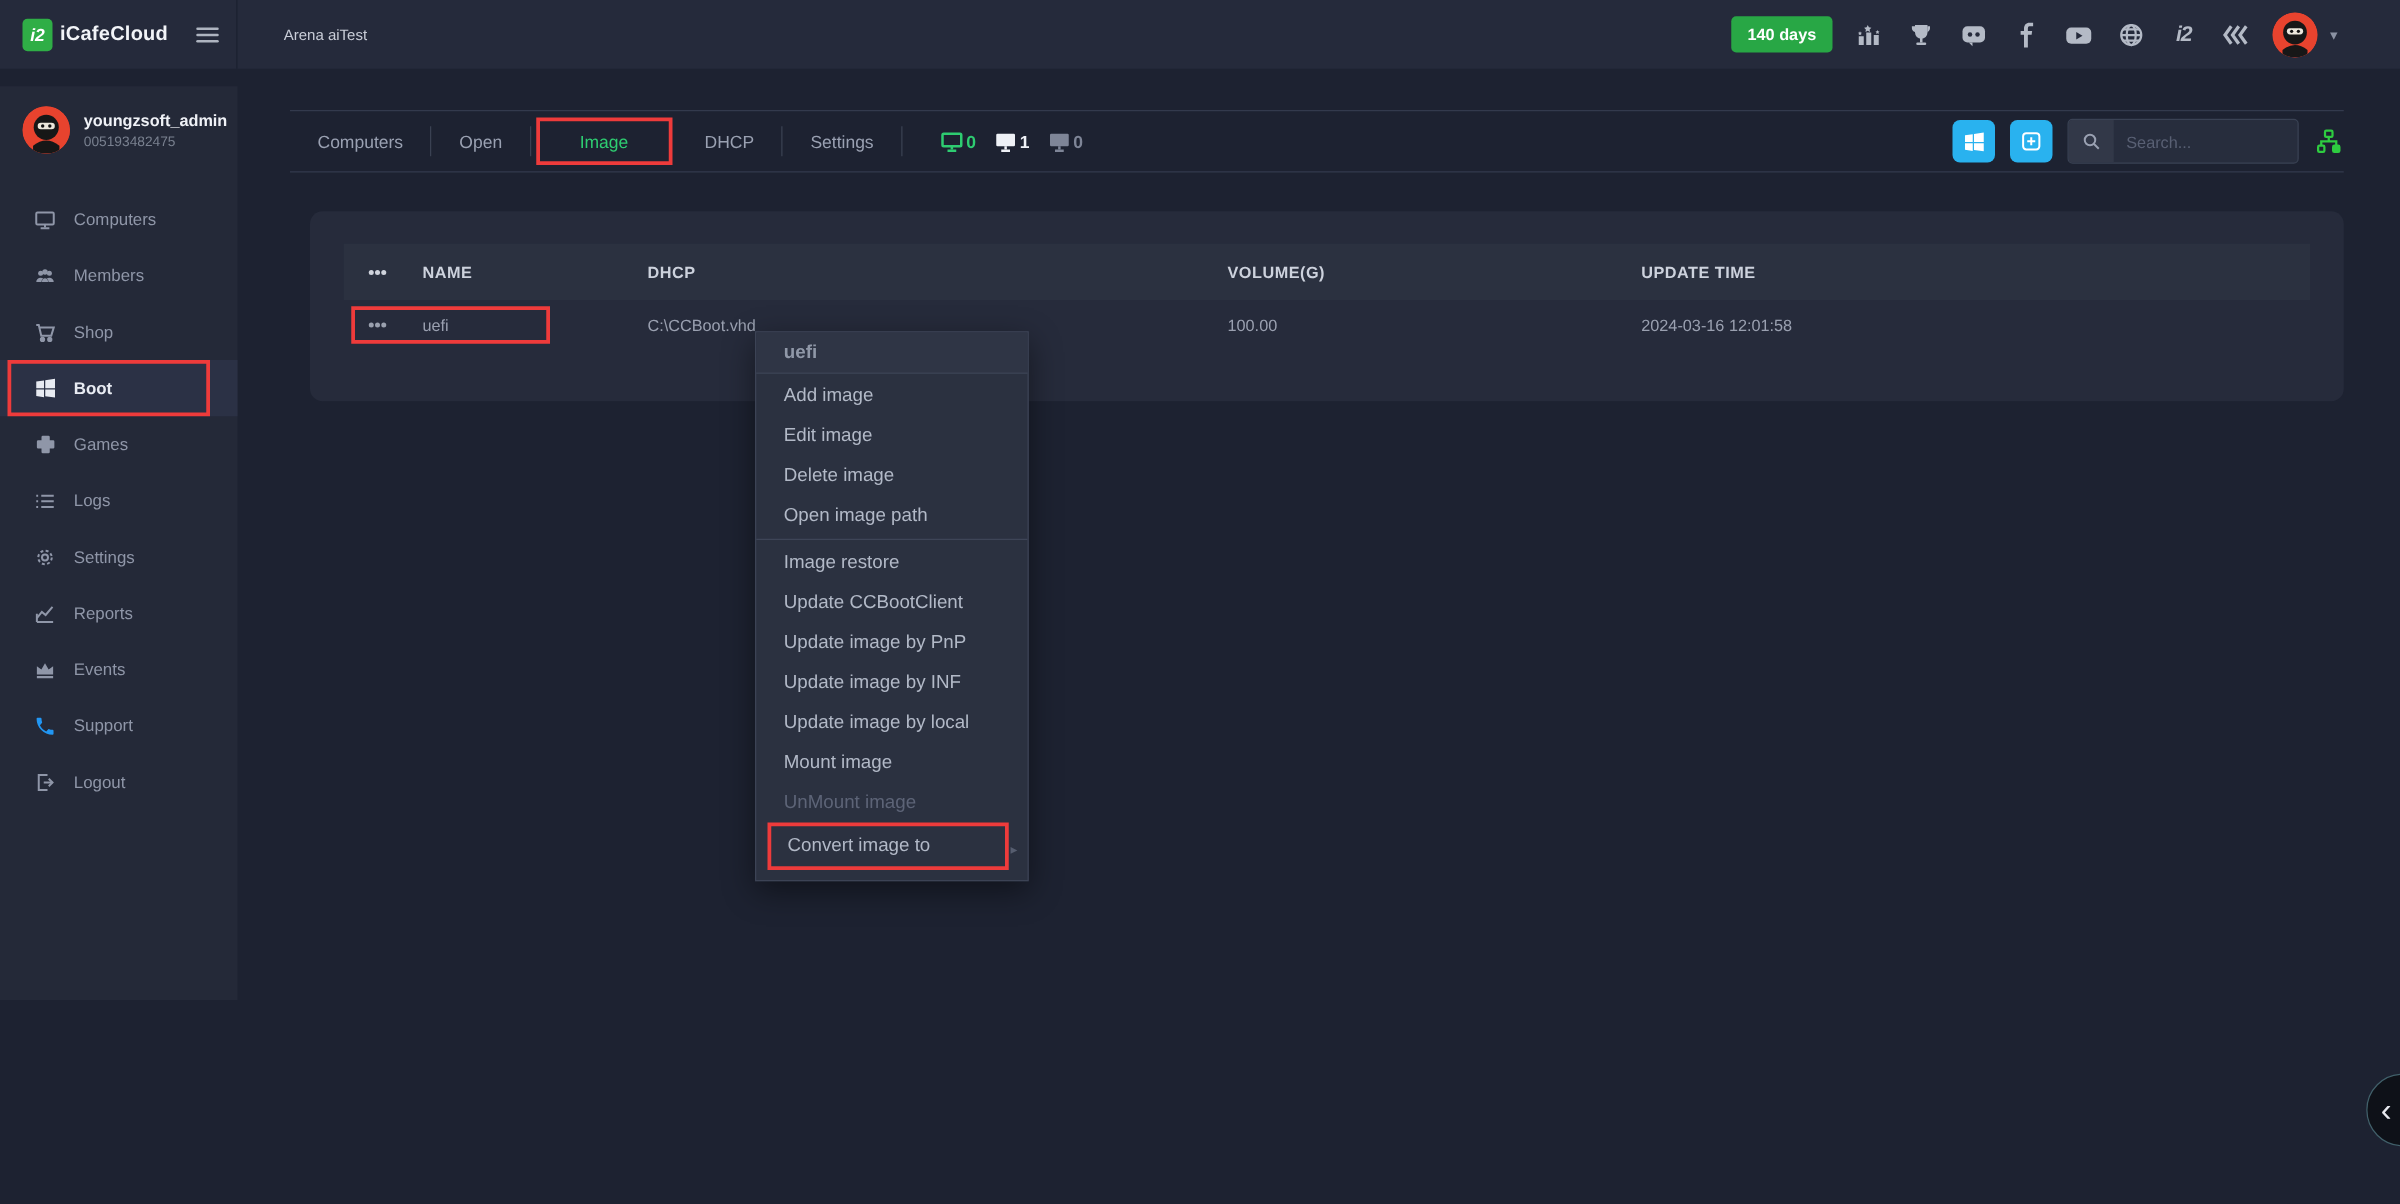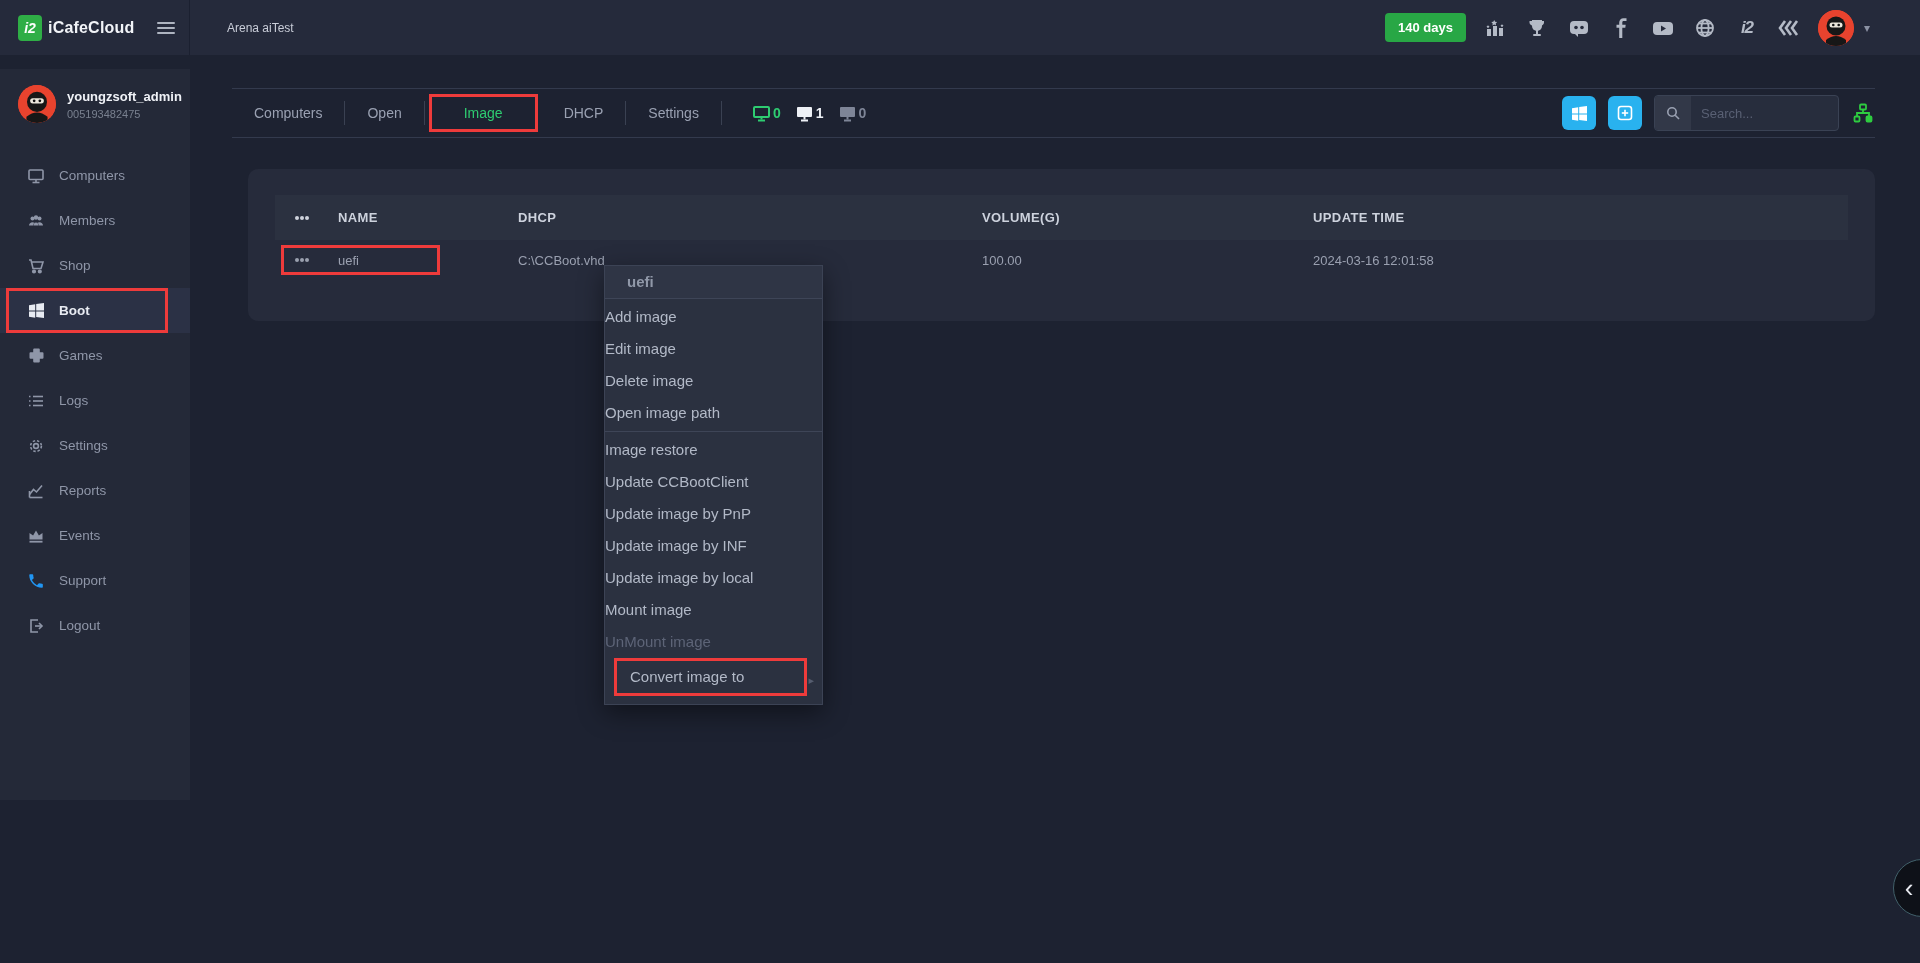--- a/index.html
+++ b/index.html
@@ -64,21 +64,21 @@
   .trow { height:40px; position:relative; color:#9aa0b0; font-size:13px; }
   .dots { width:14px; height:4px; margin-left:20px; }
   .dots i { display:block; width:4px; height:4px; border-radius:50%; background:#cfd3dc; box-shadow:5px 0 0 #cfd3dc,10px 0 0 #cfd3dc; }
   .trow .dots i { background:#9aa0ae; box-shadow:5px 0 0 #9aa0ae,10px 0 0 #9aa0ae; }
   .row-annotation { left:6px; top:5px; width:159px; height:30px; }
 
   
   .ctx-menu { position:absolute; left:604px; top:265px; width:219px; background:#2b3140; border:1px solid #3c4355; box-shadow:0 8px 24px rgba(0,0,0,.45); z-index:15; padding-bottom:6px; }
   .ctx-header { height:32px; line-height:32px; background:#2f3545; color:#9098a8; font-weight:bold; font-size:15px; padding-left:22px; }
   .ctx-divider { height:1px; background:#3e4557; }
-  .ctx-item { height:32px; line-height:32px; color:#b2b9c7; font-size:15px; cursor:pointer; white-space:nowrap; }
+  .ctx-item { height:32px; line-height:32px; padding-left:22px; color:#b2b9c7; font-size:15px; cursor:pointer; white-space:nowrap; }
   .ctx-item.disabled { color:#5d6477; cursor:default; }
   .ctx-group { padding:2px 0; }
   .ctx-highlight { border:3px solid #ee3b3b; margin:0 15px 0 9px; display:flex; align-items:center; }
   .ctx-highlight .ctx-item { padding-left:13px; flex:1; }
   .submenu-caret { position:absolute; right:8px; color:#565d6f; font-size:11px; margin-top:-32px; line-height:32px; }
   .ctx-convert-wrap { position:relative; }
 
   
   .chat-bubble { position:absolute; left:1893px; top:859px; width:58px; height:58px; border-radius:50%; background:#0e1118; border:1px solid #41606a; color:#e8eaf0; display:flex; align-items:center; justify-content:center; font-size:26px; z-index:30; cursor:pointer; }
   .chat-bubble span { margin-right:26px; }

